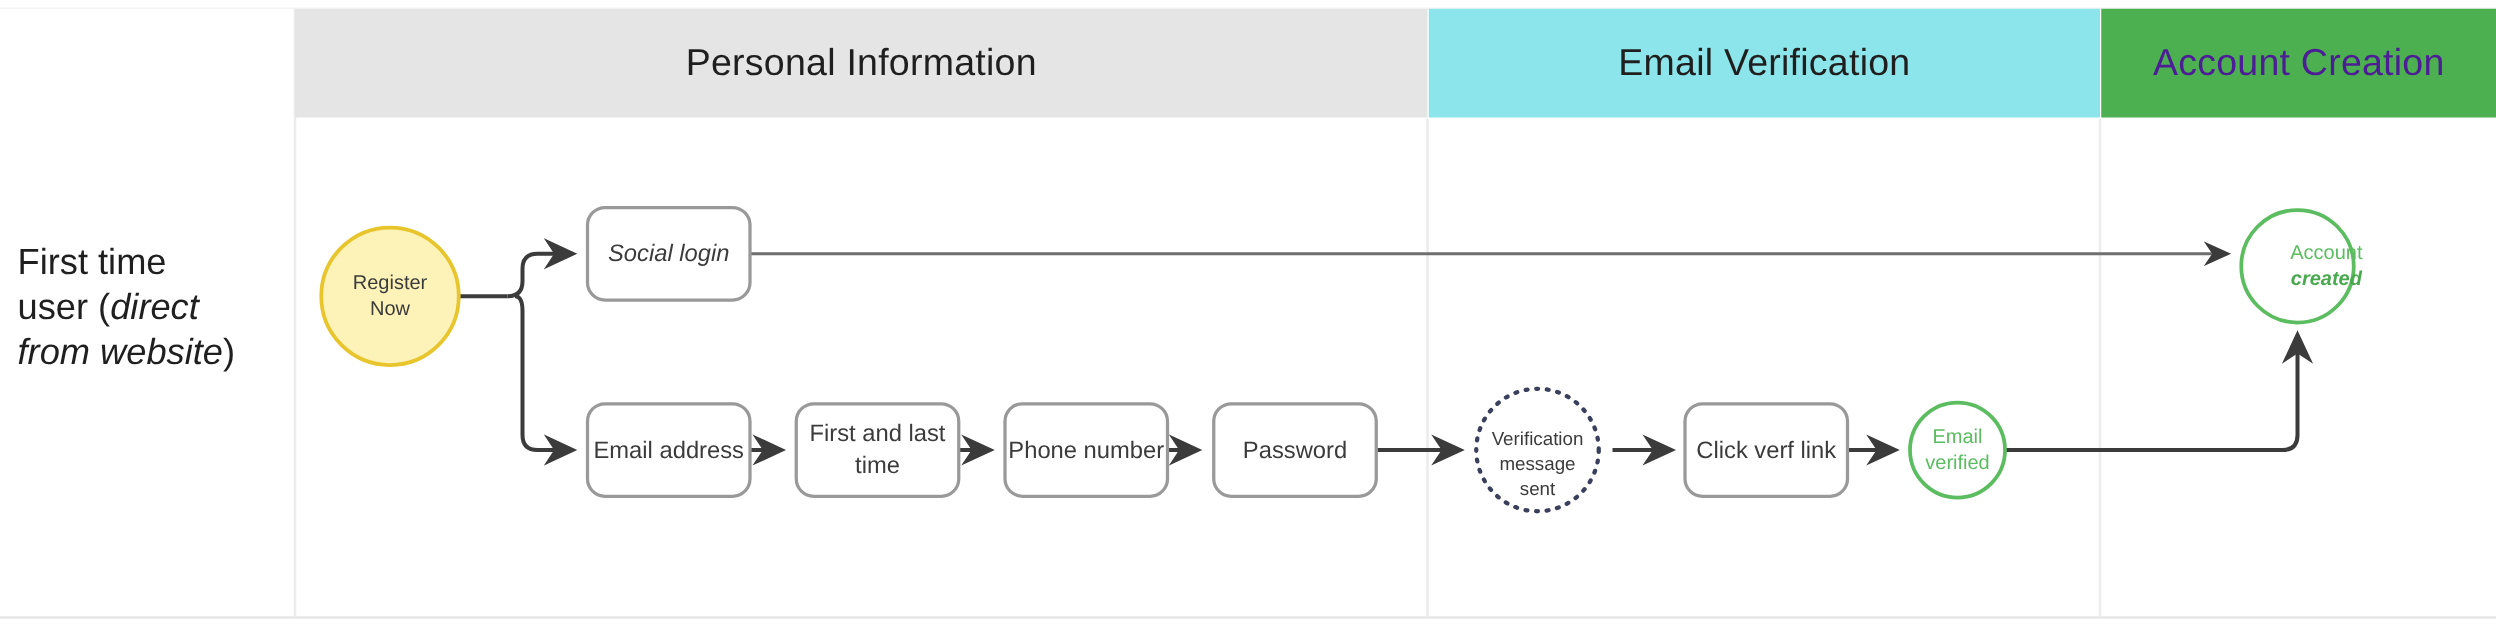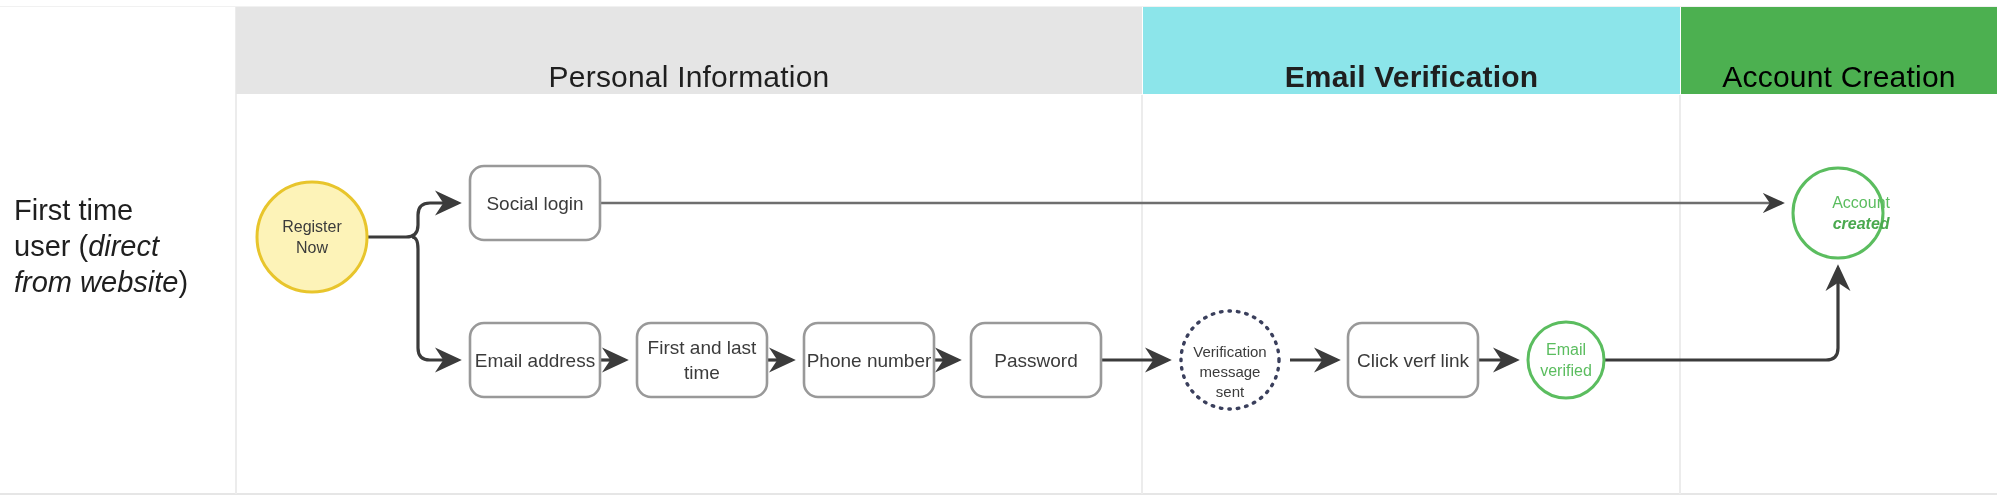--- a/index.html
+++ b/index.html
@@ -15,44 +15,43 @@
     background: #ffffff;
     overflow: hidden;
   }
 
   
   .band {
     position: absolute;
     top: 7px;
     height: 87px;
     display: flex;
-    align-items: flex-end;
+    align-items: center;
     justify-content: center;
     box-sizing: border-box;
     font-size: 30px;
     letter-spacing: 0.2px;
   }
   .band-personal {
     left: 236px;
     width: 906px;
     background: #e5e5e5;
     color: #1f1f1f;
   }
   .band-email {
     left: 1143px;
     width: 537px;
     background: #8ce5ea;
     color: #1f1f1f;
-    font-weight: bold;
   }
   .band-account {
     left: 1681px;
     width: 316px;
     background: #4cb050;
-    color: #000000;
+    color: #4c1d95;
   }
 
   
   .vline {
     position: absolute;
     top: 7px;
     width: 2px;
     height: 487px;
     background: #ececec;
   }
@@ -180,21 +179,21 @@
     <circle cx="1838" cy="213" r="45" fill="#ffffff" stroke="#5bbd5f" stroke-width="3"></circle>
   </svg>
 
   <div class="node-text nt-small nt-dark" style="left:257px; top:207px; width:110px; height:60px;">
     <div class="stack">
       <span>Register</span>
       <span>Now</span>
     </div>
   </div>
 
-  <div class="node-text nt-box" style="left:470px; top:166px; width:130px; height:74px;">
+  <div class="node-text nt-box" style="left:470px; top:166px; width:130px; height:74px;font-style:italic;">
     <span>Social login</span>
   </div>
 
   <div class="node-text nt-box" style="left:470px; top:323px; width:130px; height:74px;">
     <span>Email address</span>
   </div>
 
   <div class="node-text nt-box" style="left:637px; top:323px; width:130px; height:74px;">
     <div class="stack">
       <span>First and last</span>

